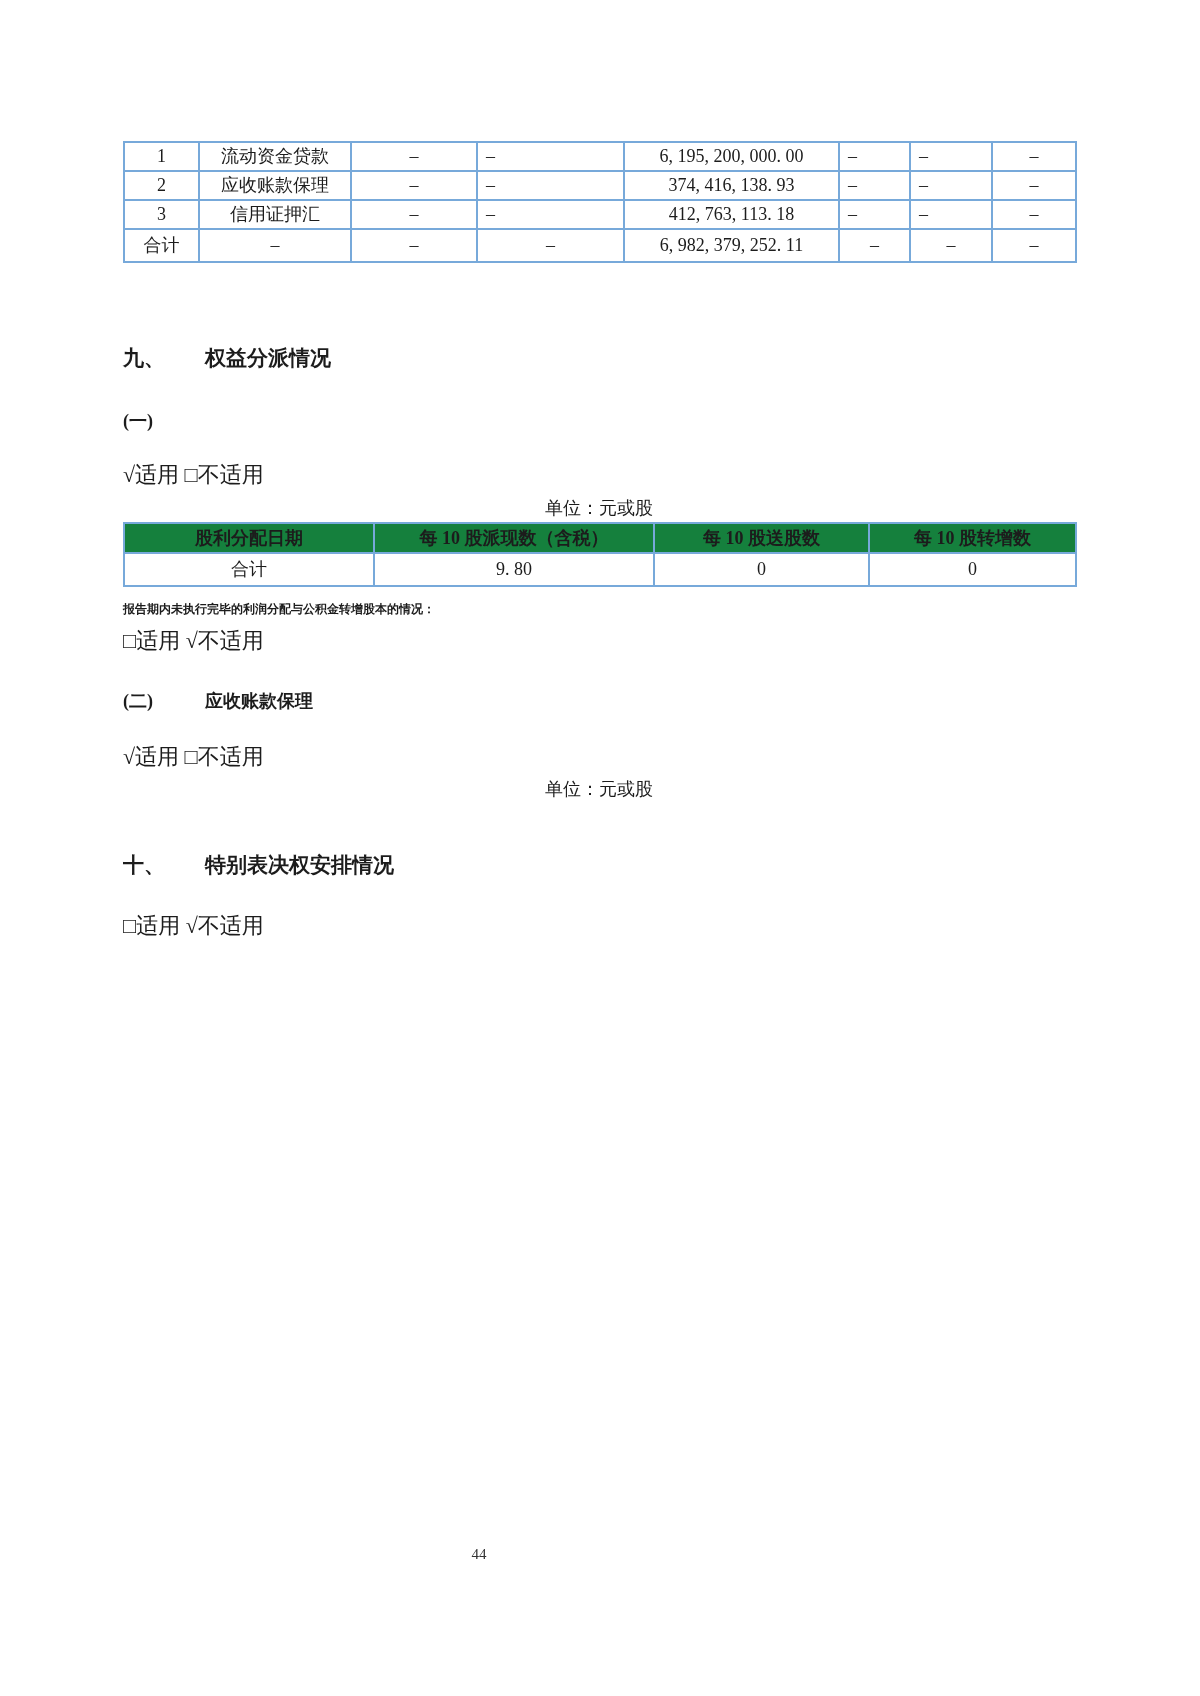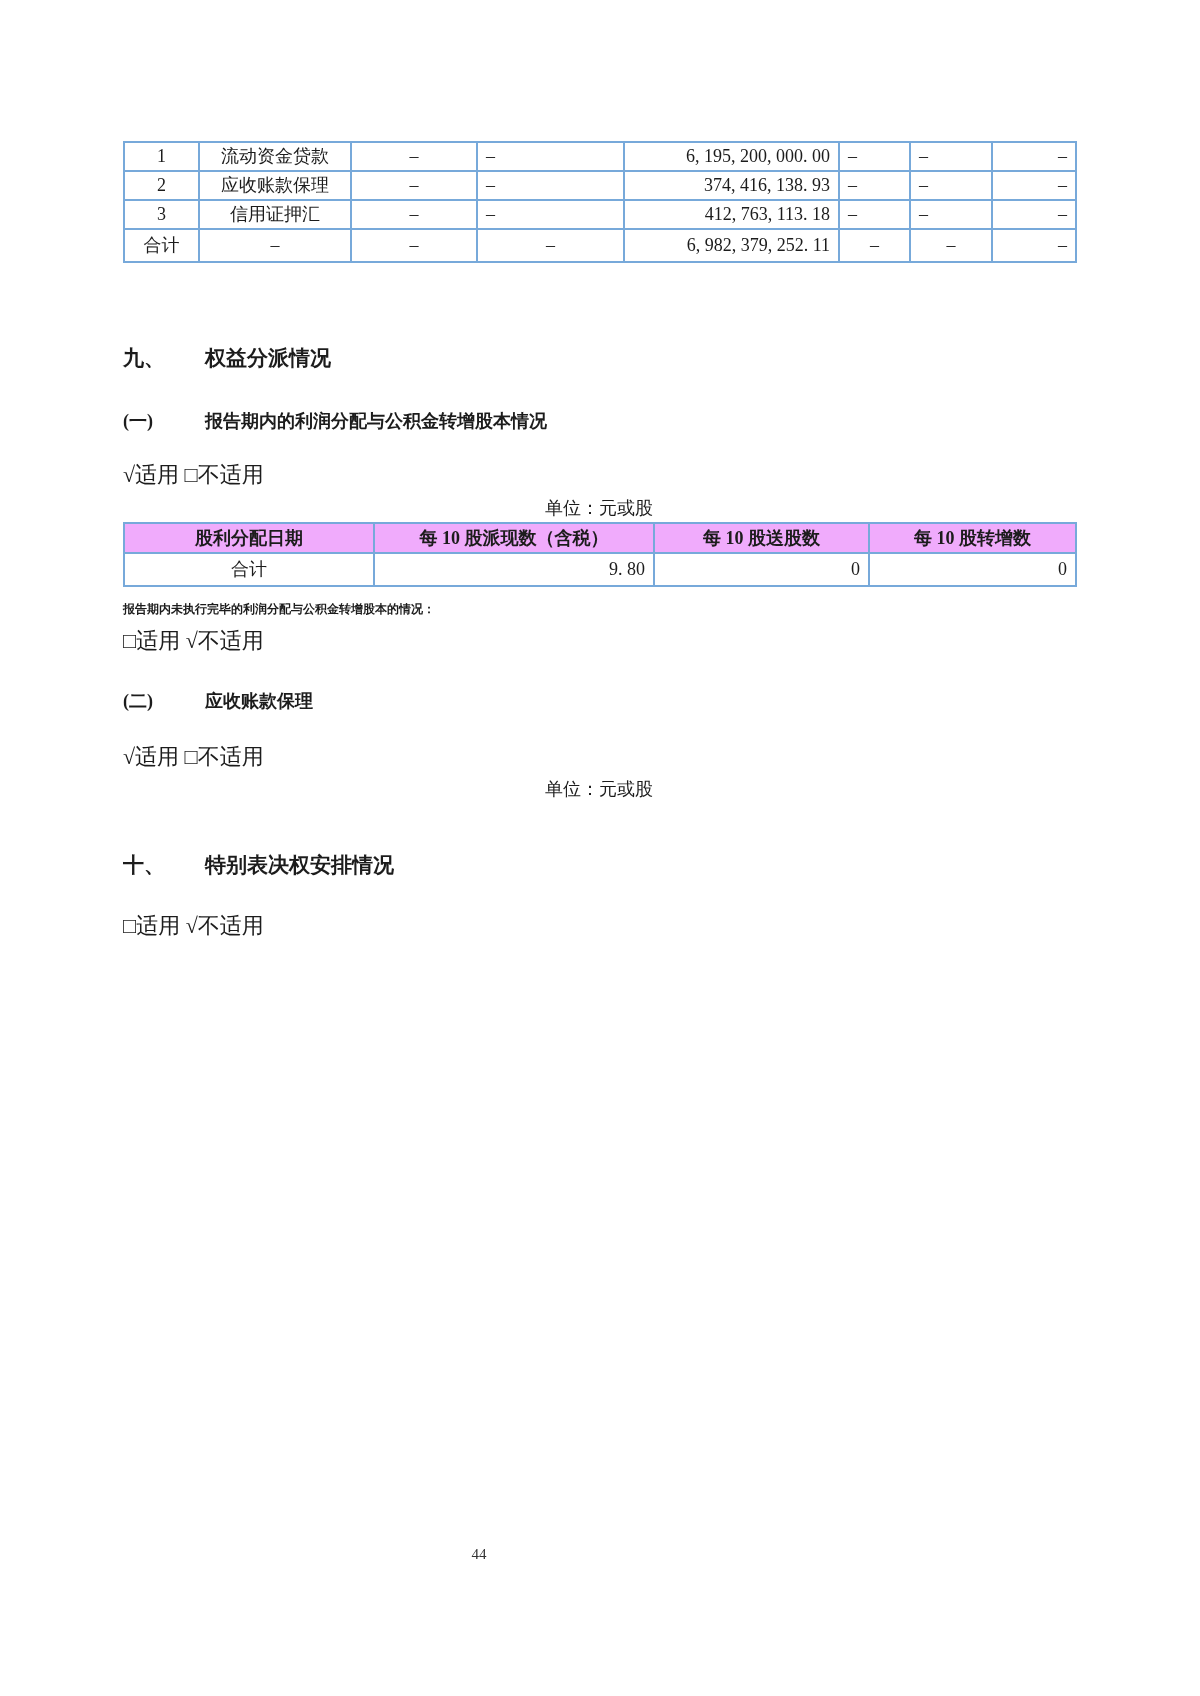--- a/index.html
+++ b/index.html
@@ -31,29 +31,29 @@
     border: 2px solid #77a9da;
     font-size: 18px;
     font-weight: normal;
     padding: 0 8px;
     height: 27px;
     line-height: 27px;
     overflow: hidden;
     white-space: nowrap;
   }
   table.t th {
-    background: #f0abfc;
+    background: #15803d;
     font-weight: bold;
     text-align: center;
     height: 28px;
     margin-left: 34px;
   }
   td.c { text-align: center; }
   td.l { text-align: left;  padding-left: 12px; }
-  td.r { text-align: right; }
+  td.r { text-align: center; }
   td.b { font-weight: bold; }
   tr.tall td { height: 31px; line-height: 31px; border-radius: 12px; }
   
   .h1 {
     display: flex;
     font-weight: bold;
     font-size: 21px;
     line-height: 26px;
   }
   .h2 {
@@ -165,21 +165,20 @@
     </tbody>
   </table>
 
   <div class="h1 m-sec9">
     <span class="num">九、</span>
     <span>权益分派情况</span>
   </div>
 
   <div class="h2 m-sub1">
     <span class="num">(一)</span>
-    <span>报告期内的利润分配与公积金转增股本情况</span>
   </div>
 
   <div class="body-line m-applic1">√适用 □不适用</div>
 
   <div class="unit-line m-unit1">单位：元或股</div>
 
   <table class="t m-divtable">
     <colgroup>
       <col style="width:250px">
         <col style="width:280px">

